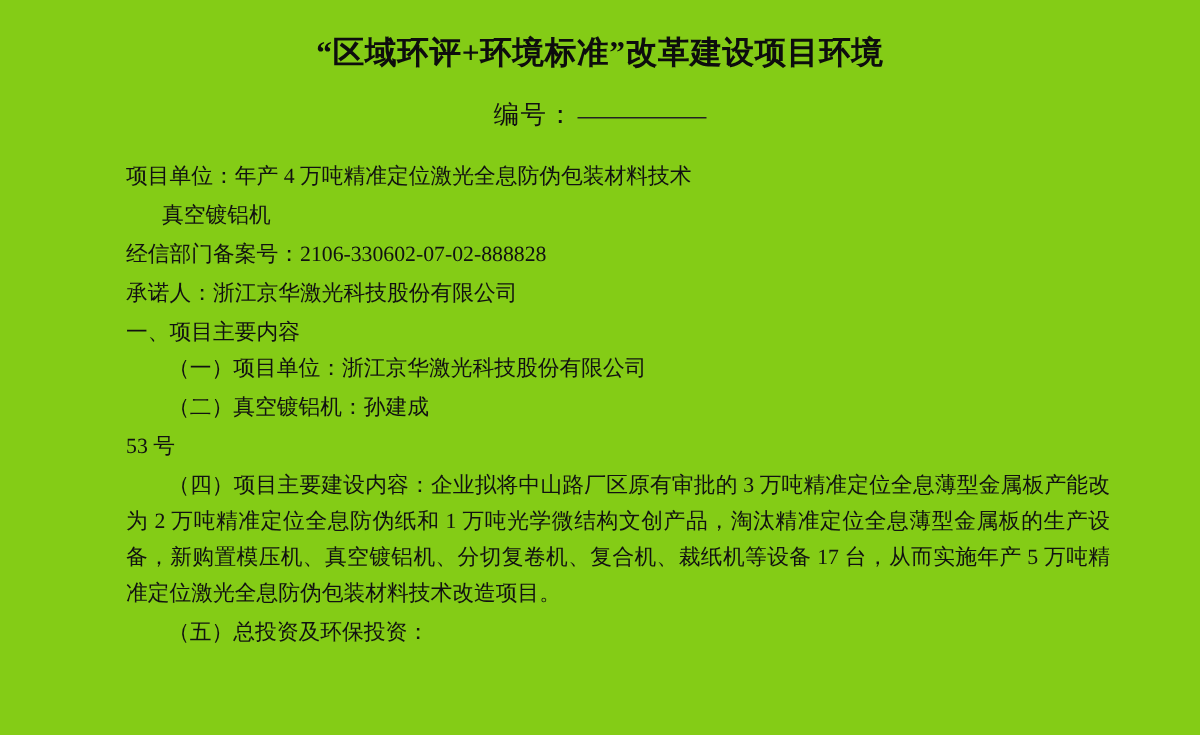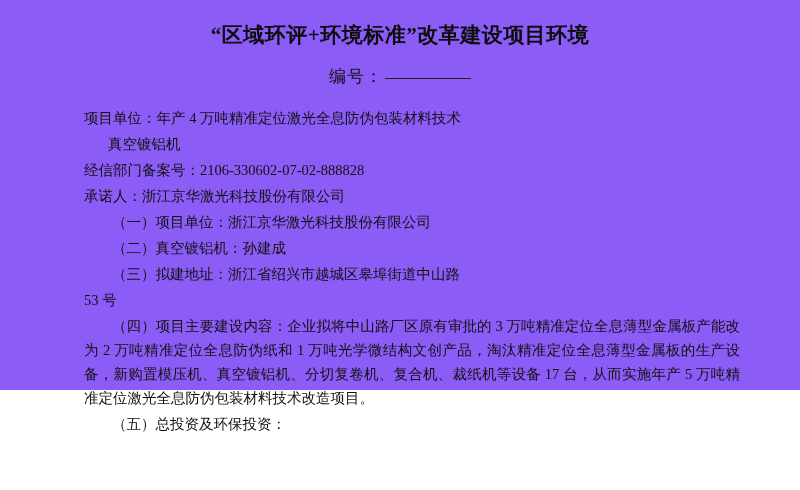--- a/index.html
+++ b/index.html
@@ -10,22 +10,22 @@
   body {
     width: 800px;
     height: 490px;
     overflow: hidden;
     font-family: "Liberation Serif", "DejaVu Serif", serif;
     color: #111111;
   }
   .page {
     position: relative;
     width: 800px;
-    height: 390px;
-    background: #8b5cf6;
+    height: 490px;
+    background: #84cc16;
     box-sizing: border-box;
     padding: 14px 60px 0 60px;
   }
   .doc-title {
     text-align: center;
     font-weight: bold;
     font-size: 21px;
     line-height: 30px;
     letter-spacing: 0.5px;
     margin: 6px 0 0 0;
@@ -94,24 +94,24 @@
     </div>
 
     <div class="para indent-2">
       <span class="nowrap-label">经信部门备案号：</span><span>2106-330602-07-02-888828</span>
     </div>
 
     <div class="para indent-2">
       <span class="nowrap-label">承诺人：</span><span>浙江京华激光科技股份有限公司</span>
     </div>
 
+    <div class="para section-head indent-2">一、项目主要内容</div>
 
     <div class="para" style="padding-left:52px;">（一）项目单位：浙江京华激光科技股份有限公司</div>
     <div class="para" style="padding-left:52px;">（二）真空镀铝机：孙建成</div>
-    <div class="para" style="padding-left:52px;">（三）拟建地址：浙江省绍兴市越城区皋埠街道中山路</div>
     <div class="para" style="padding-left:24px;">53 号</div>
 
     <div class="para" style="padding-left:52px; text-indent:0;">
       <span style="display:block; margin-left:-28px; text-indent:28px;">（四）项目主要建设内容：企业拟将中山路厂区原有审批的 3 万吨精准定位全息薄型金属板产能改为 2 万吨精准定位全息防伪纸和 1 万吨光学微结构文创产品，淘汰精准定位全息薄型金属板的生产设备，新购置模压机、真空镀铝机、分切复卷机、复合机、裁纸机等设备 17 台，从而实施年产 5 万吨精准定位激光全息防伪包装材料技术改造项目。</span>
     </div>
 
     <div class="para" style="padding-left:52px;">（五）总投资及环保投资：</div>
 
   </div>
 </div>

